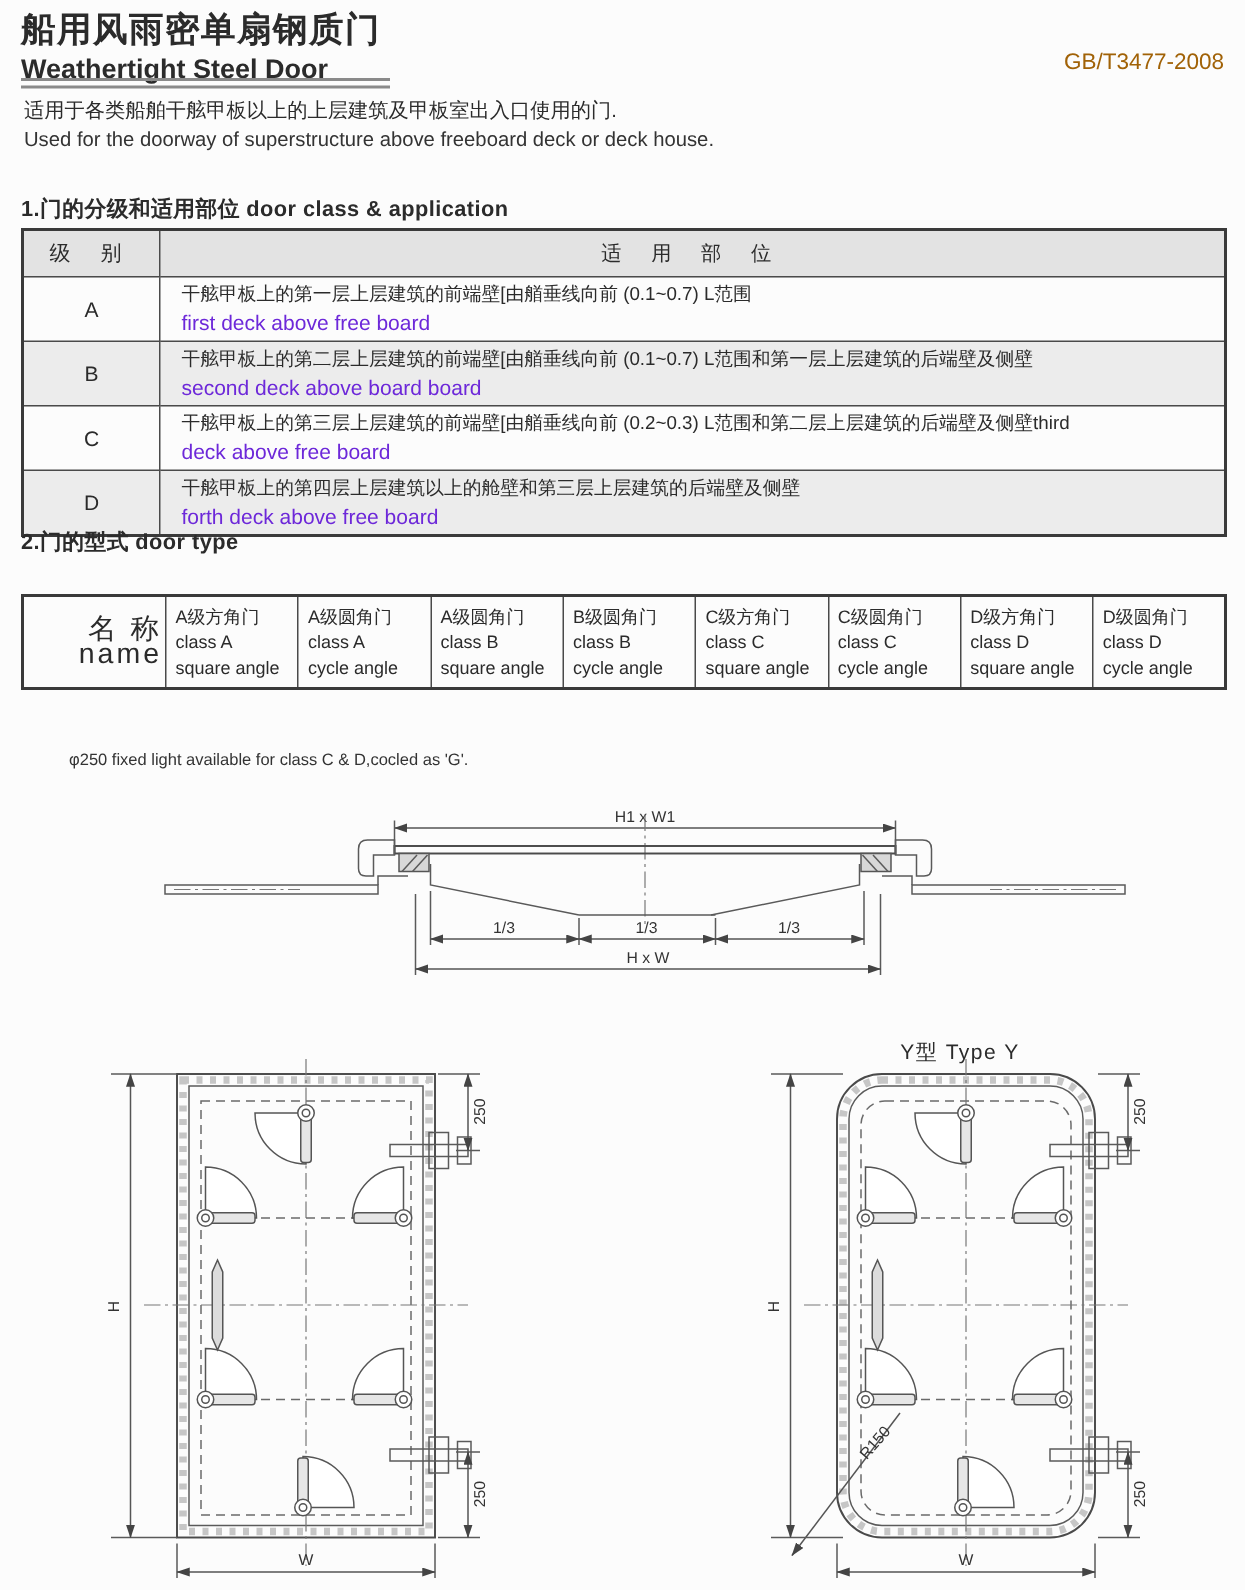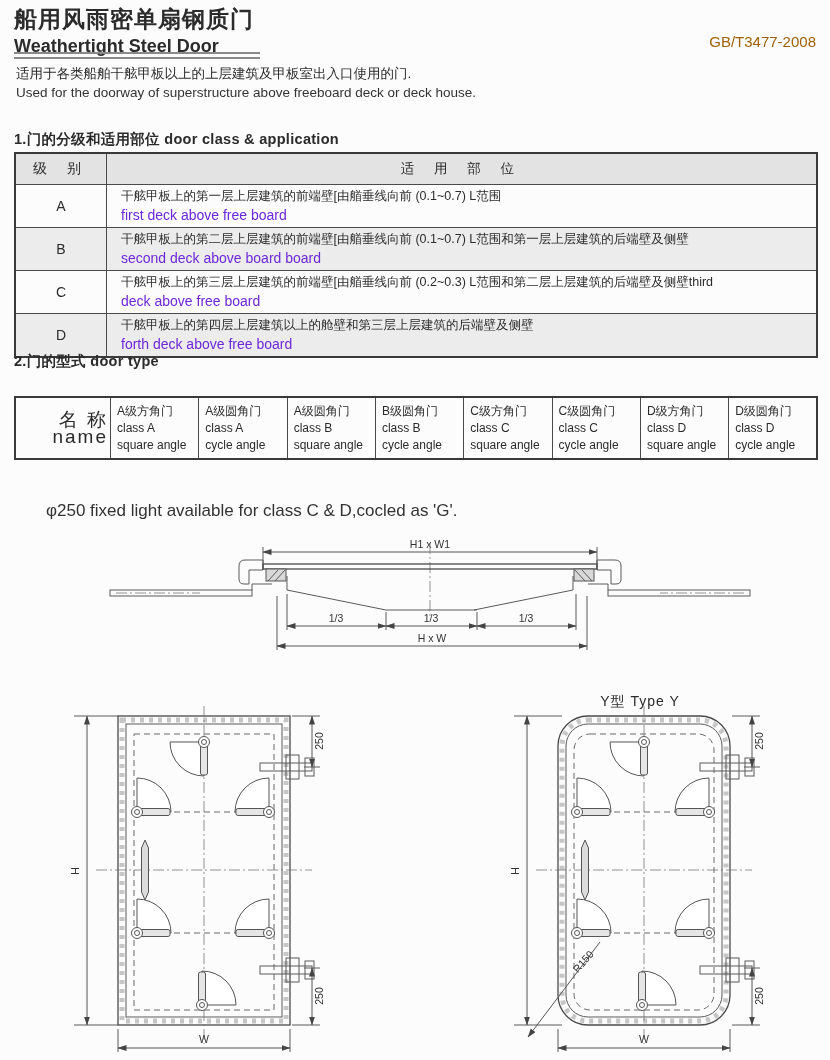--- a/index.html
+++ b/index.html
@@ -29,21 +29,21 @@
 
   #t2{left:14px;top:396px;width:804px;}
   #t2 th,#t2 td{border:1px solid #4a4a4a;}
   #t2{border:2px solid #3a3a3a;}
   #t2 th{height:23px;font-size:13px;font-weight:normal;background:#e3e3e3;}
   #t2 .lblcol{width:92px;text-align:center;letter-spacing:2px;}
   #t2 td{font-size:12px;line-height:17px;padding:3px 2px 3px 6px;height:54px;vertical-align:middle;}
   #t2 td.lblcol{font-size:19px;padding-left:0;text-align:right;}
 
   .note-zh{left:30px;top:483px;font-size:12.5px;}
-  .note-en{left:46px;top:501px;font-size:17px;color:#333;}
+  .note-en{left:46px;top:501px;font-size:11px;color:#333;}
 
   .draw-title{font-size:14px;text-align:center;width:280px;letter-spacing:1px;}
   svg{display:block;}
   svg text{font-family:"Liberation Sans","DejaVu Sans",sans-serif;fill:#333;}
   .dim{stroke:#555;stroke-width:1;fill:none;}
   .thin{stroke:#5a5a5a;stroke-width:1;fill:none;}
   .thick{stroke:#4a4a4a;stroke-width:1.3;fill:none;}
   .dash{stroke:#6a6a6a;stroke-width:1;fill:none;stroke-dasharray:6 4;}
   .hatchband{stroke:#999;stroke-width:5;fill:none;stroke-dasharray:4 5;opacity:.55;}
   .cl{stroke:#777;stroke-width:.8;fill:none;stroke-dasharray:11 3 2 3;}

